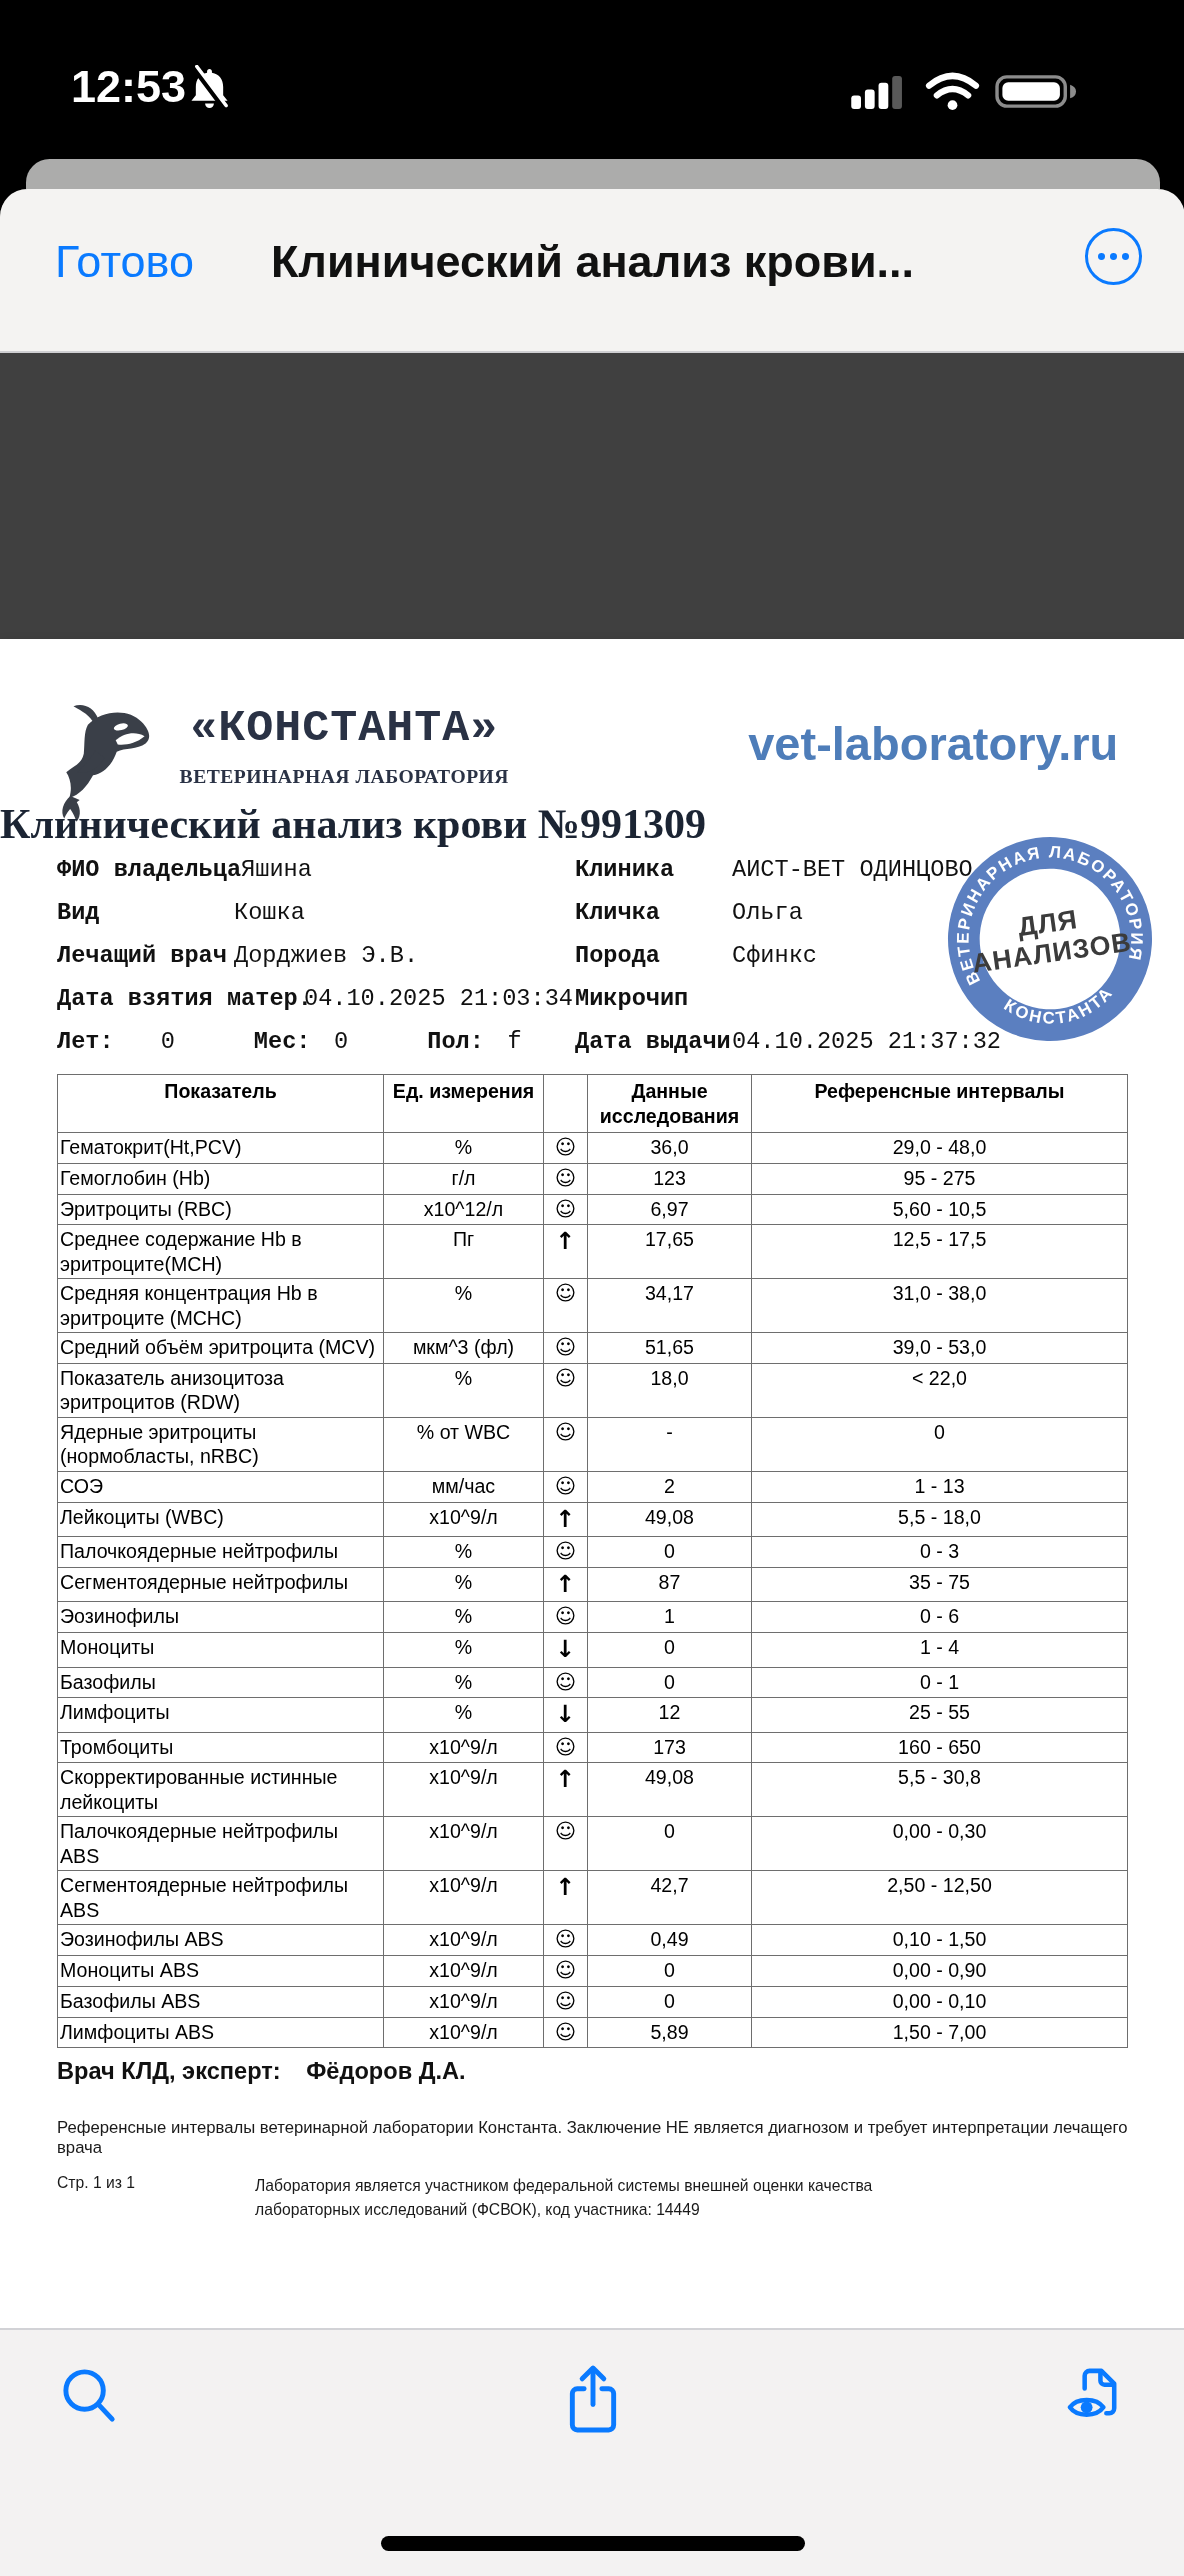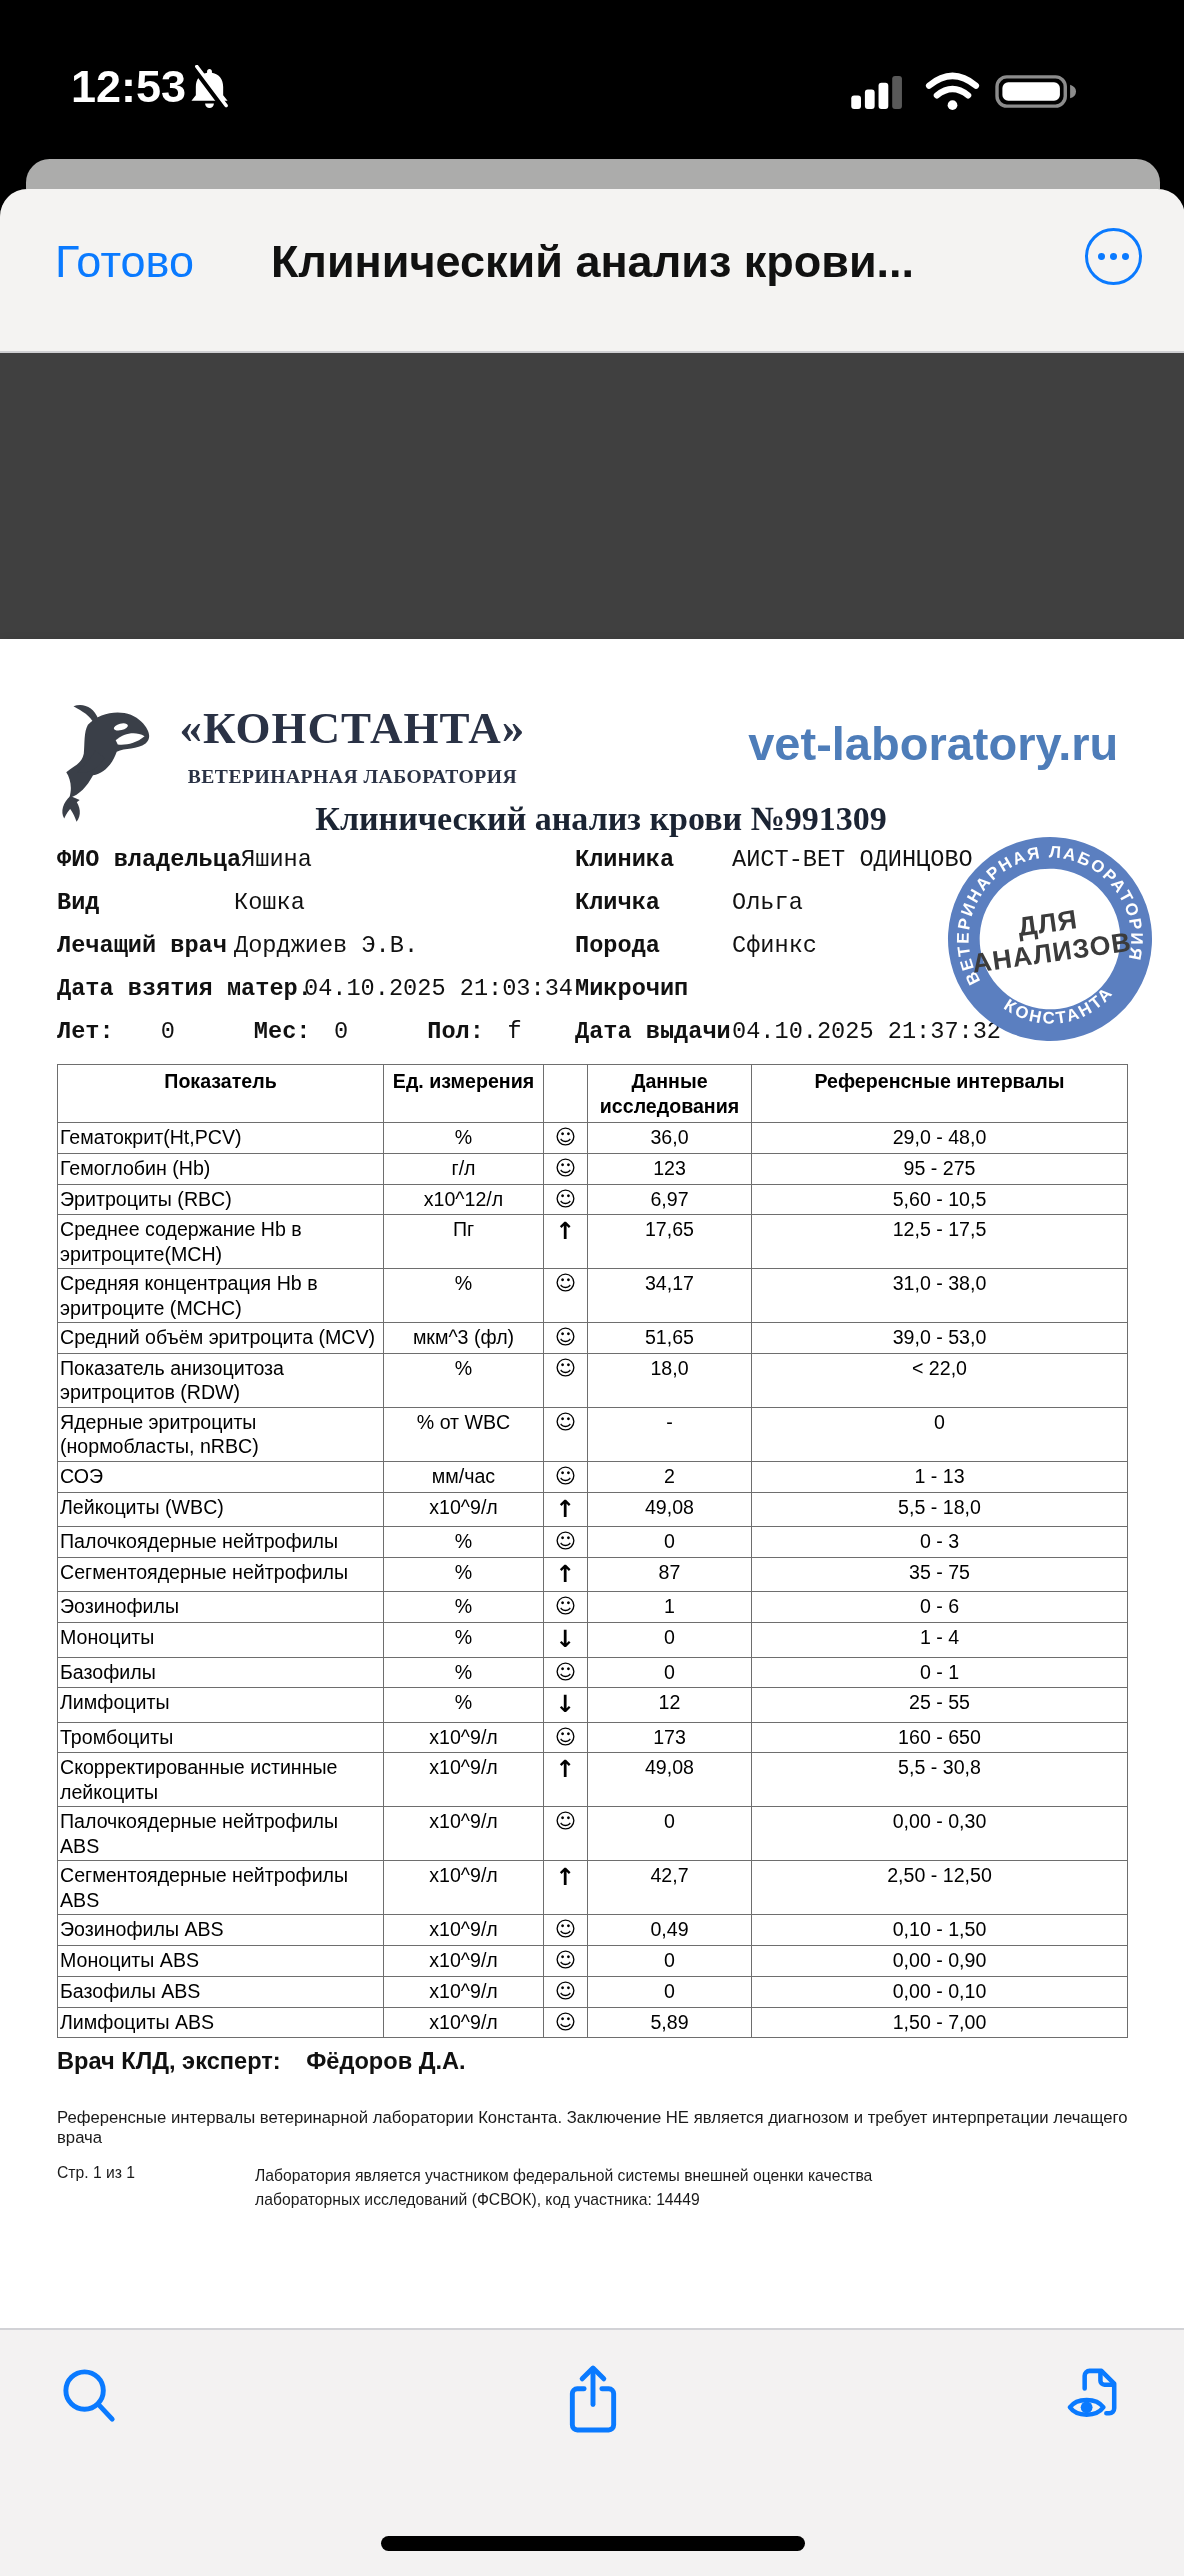--- a/index.html
+++ b/index.html
@@ -20,24 +20,24 @@
   .nav-bar{position:absolute;top:0;left:0;right:0;height:162px;background:#f4f3f2;border-bottom:2px solid #cfcfd2;}
   .done-btn{position:absolute;left:55px;top:47px;color:#0a7aff;font-size:45px;background:none;border:none;padding:0;font-family:inherit;}
   .nav-title{position:absolute;left:147px;right:147px;top:47px;text-align:center;font-size:45px;font-weight:bold;color:#111;white-space:nowrap;}
   .more-btn{position:absolute;right:43px;top:39px;width:57px;height:57px;border:3.9px solid #0a7aff;border-radius:50%;background:none;display:flex;align-items:center;justify-content:center;gap:4.9px;box-sizing:border-box;}
   .more-btn i{width:6.9px;height:6.9px;border-radius:50%;background:#0a7aff;display:block;}
   
   .viewer{position:absolute;top:162px;left:0;right:0;bottom:0;}
   .page{position:absolute;top:288px;left:0;width:1185px;height:1731px;background:#fff;box-shadow:0 2.9px 9.8px rgba(0,0,0,.15);}
   .doc-header{display:flex;margin:65px 57px 0 57px;height:120px;}
   .brand-text{margin-left:19.6px;width:max-content;text-align:center;}
-  .brand-name{font-family:Liberation Serif, serif;font-weight:bold;font-size:45px;color:#2a3245;letter-spacing:1px;line-height:1.1;}
+  .brand-name{font-family:Liberation Mono, monospace;font-weight:bold;font-size:45px;color:#2a3245;letter-spacing:1px;line-height:1.1;}
   .brand-sub{font-family:"Liberation Serif",serif;font-weight:bold;font-size:19.6px;color:#2a3245;letter-spacing:0.5px;margin-top:12.8px;}
   .site{margin-left:auto;margin-right:9.8px;margin-top:11.8px;font-size:47px;font-weight:bold;color:#4e7db9;}
-  .doc-title{margin-top:-23.6px;text-align:center;font-family:"Liberation Serif",serif;font-weight:bold;font-size:34px;color:#1b2433;padding-left:17px;}
+  .doc-title{margin-top:-23.6px;text-align:left;font-family:"Liberation Serif",serif;font-weight:bold;font-size:42px;color:#1b2433;}
   
   .info{position:relative;margin:7.9px 57px 0 57px;height:218px;font-family:Liberation Mono, monospace;font-size:23.6px;color:#111;}
   .info-left{position:absolute;left:0;top:0;width:516px;}
   .info-right{position:absolute;left:518px;top:0;width:553px;}
   .irow{height:43px;display:flex;align-items:flex-start;}
   .ilabel{font-weight:bold;white-space:nowrap;min-width:177px;}
   .info-right .ilabel{min-width:157px;}
   .ivalue{white-space:nowrap;}
   .amp-row span{display:inline-block;}
   .amp-lbl{font-weight:bold;}

